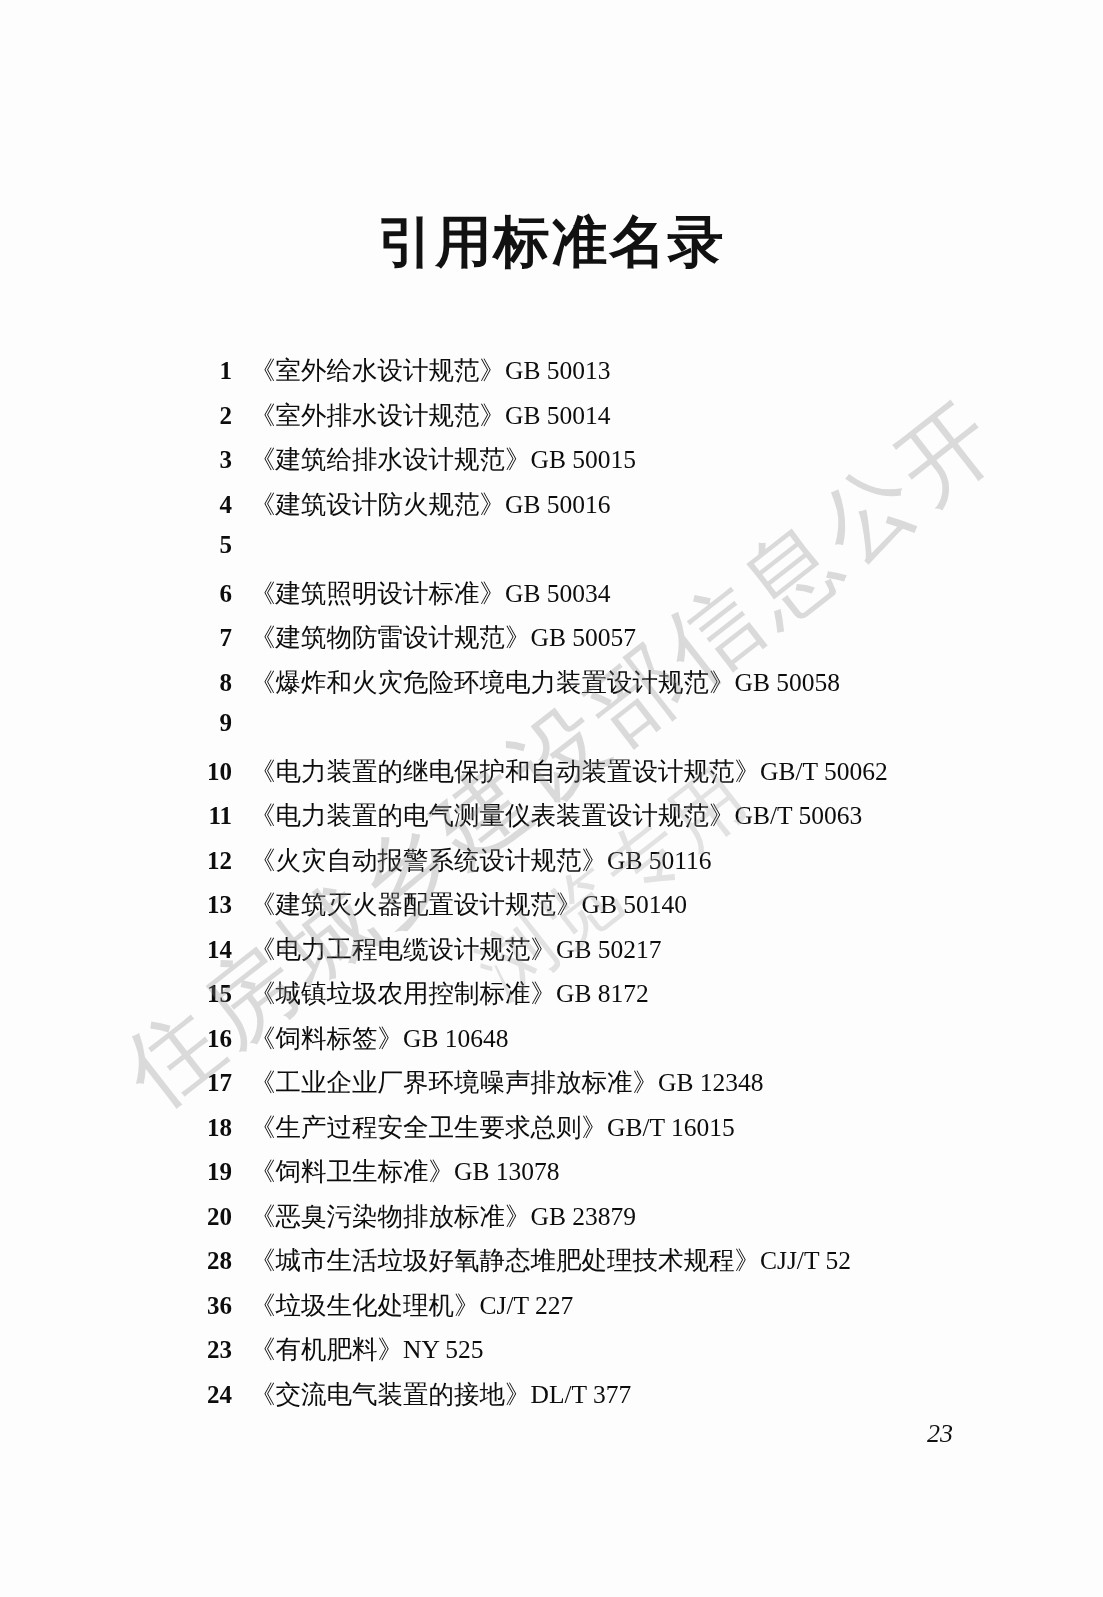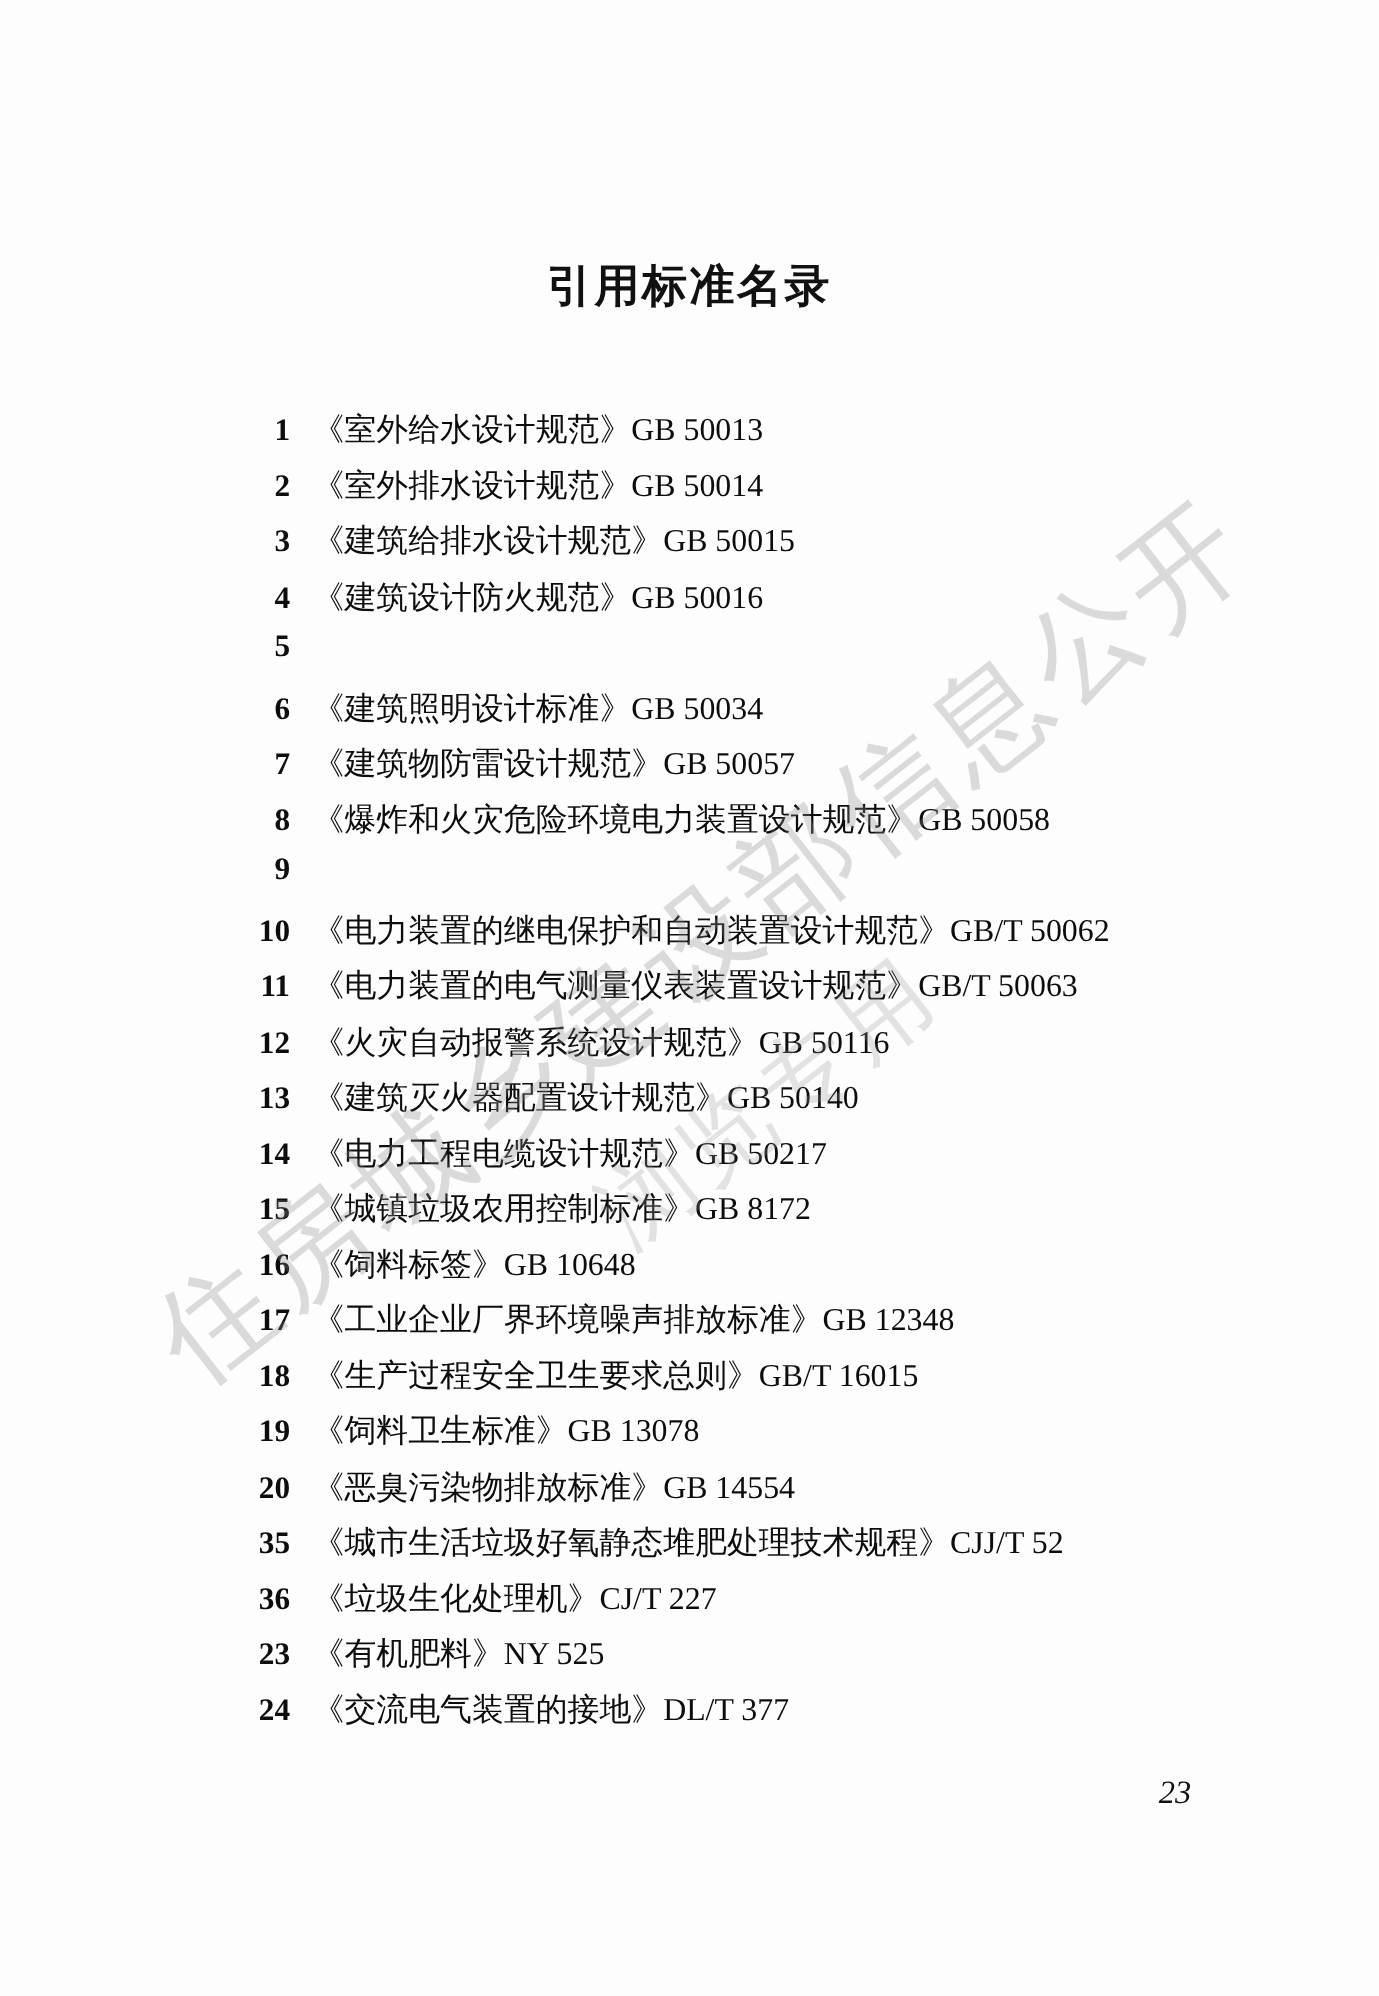--- a/index.html
+++ b/index.html
@@ -50,21 +50,21 @@
     color: rgba(150,150,150,0.26);
   }
 
   
   .content {
     position: relative;
     z-index: 2;
   }
   .doc-title {
     text-align: center;
-    font-size: 36px;
+    font-size: 56px;
     font-weight: 700;
     letter-spacing: 2px;
     color: #111;
     margin: 0;
     padding-top: 205px;
   }
   .list {
     margin: 0;
     padding: 0;
     list-style: none;
@@ -187,24 +187,24 @@
       <li class="list-item">
         <span class="item-num">18</span>
         <span class="item-text">《生产过程安全卫生要求总则》GB/T 16015</span>
       </li>
       <li class="list-item">
         <span class="item-num">19</span>
         <span class="item-text">《饲料卫生标准》GB 13078</span>
       </li>
       <li class="list-item">
         <span class="item-num">20</span>
-        <span class="item-text">《恶臭污染物排放标准》GB 14554</span>
-      </li>
-      <li class="list-item">
-        <span class="item-num">35</span>
+        <span class="item-text">《恶臭污染物排放标准》GB 23879</span>
+      </li>
+      <li class="list-item">
+        <span class="item-num">28</span>
         <span class="item-text">《城市生活垃圾好氧静态堆肥处理技术规程》CJJ/T 52</span>
       </li>
       <li class="list-item">
         <span class="item-num">36</span>
         <span class="item-text">《垃圾生化处理机》CJ/T 227</span>
       </li>
       <li class="list-item">
         <span class="item-num">23</span>
         <span class="item-text">《有机肥料》NY 525</span>
       </li>

